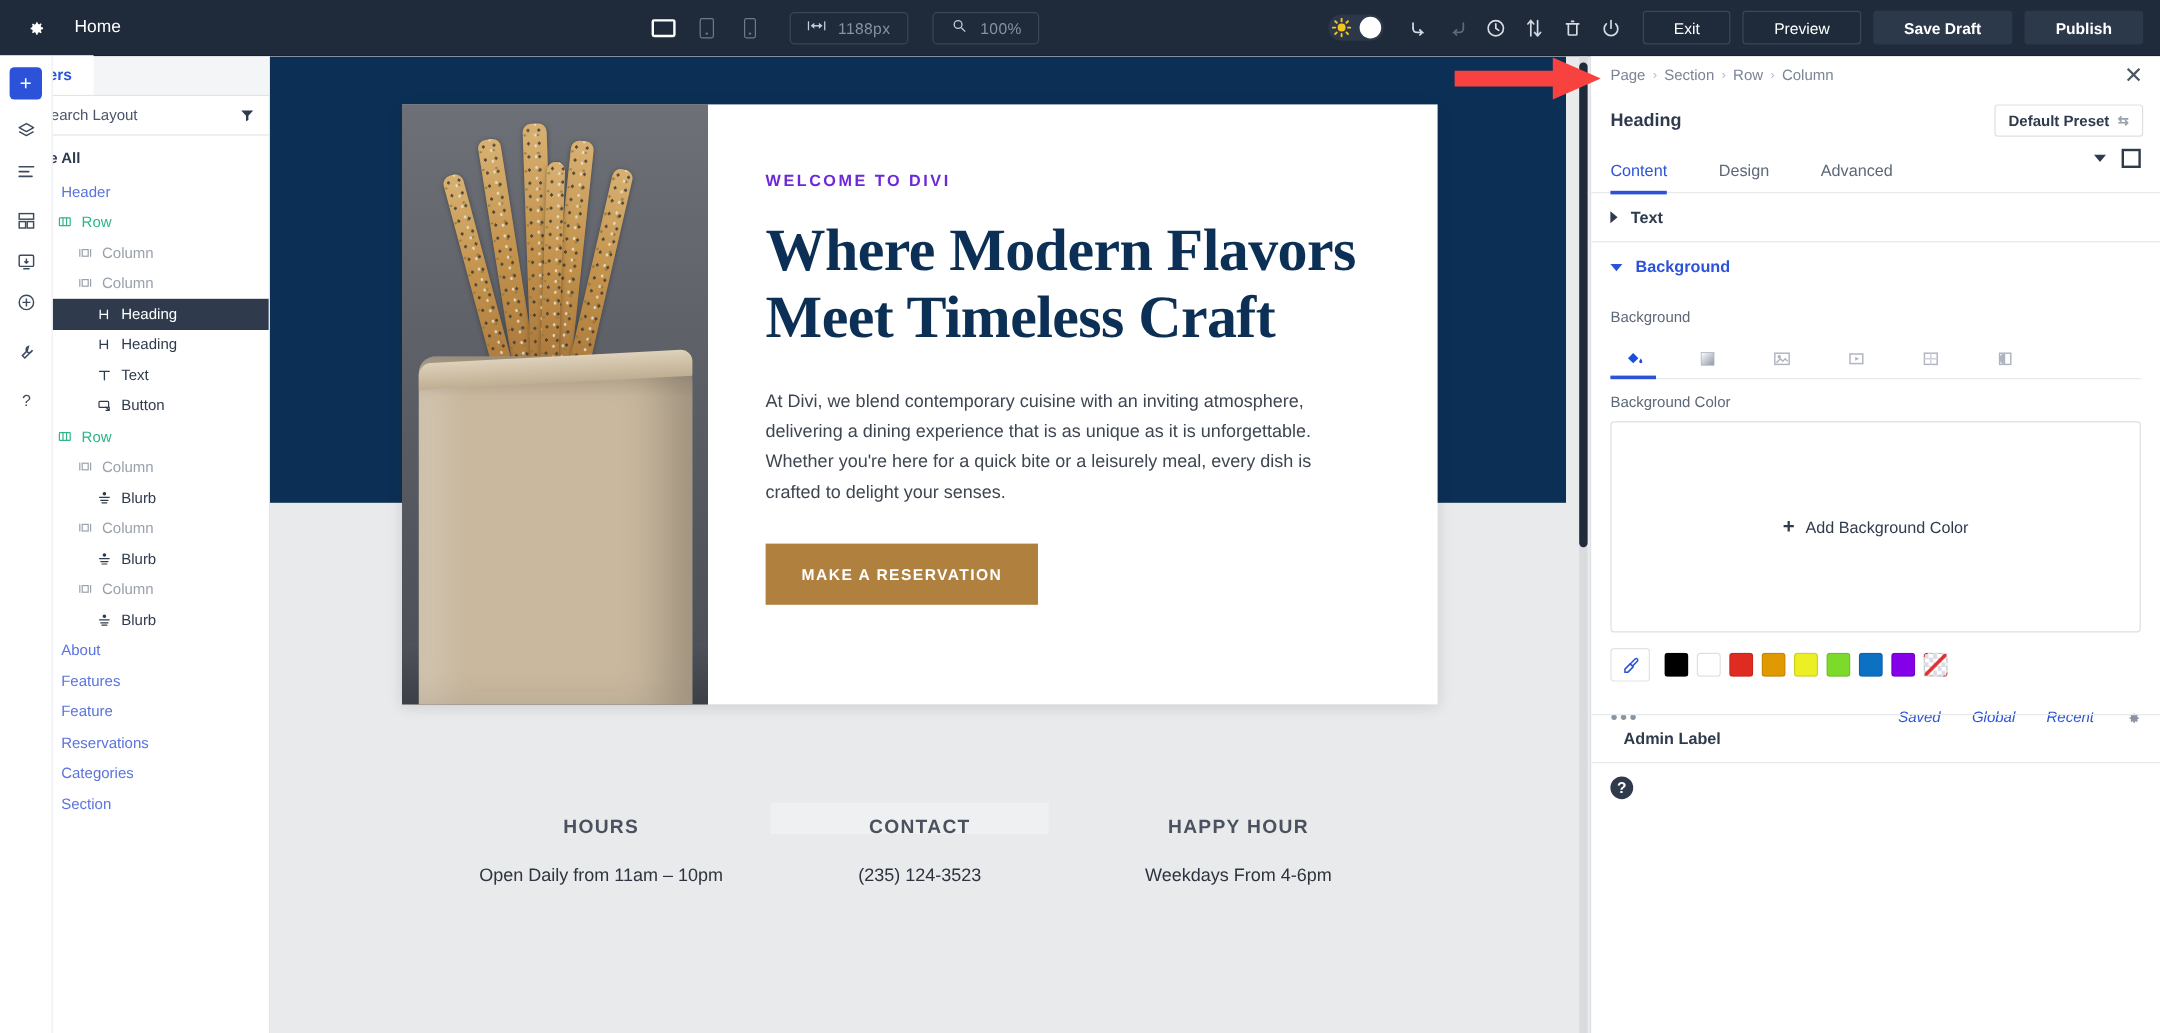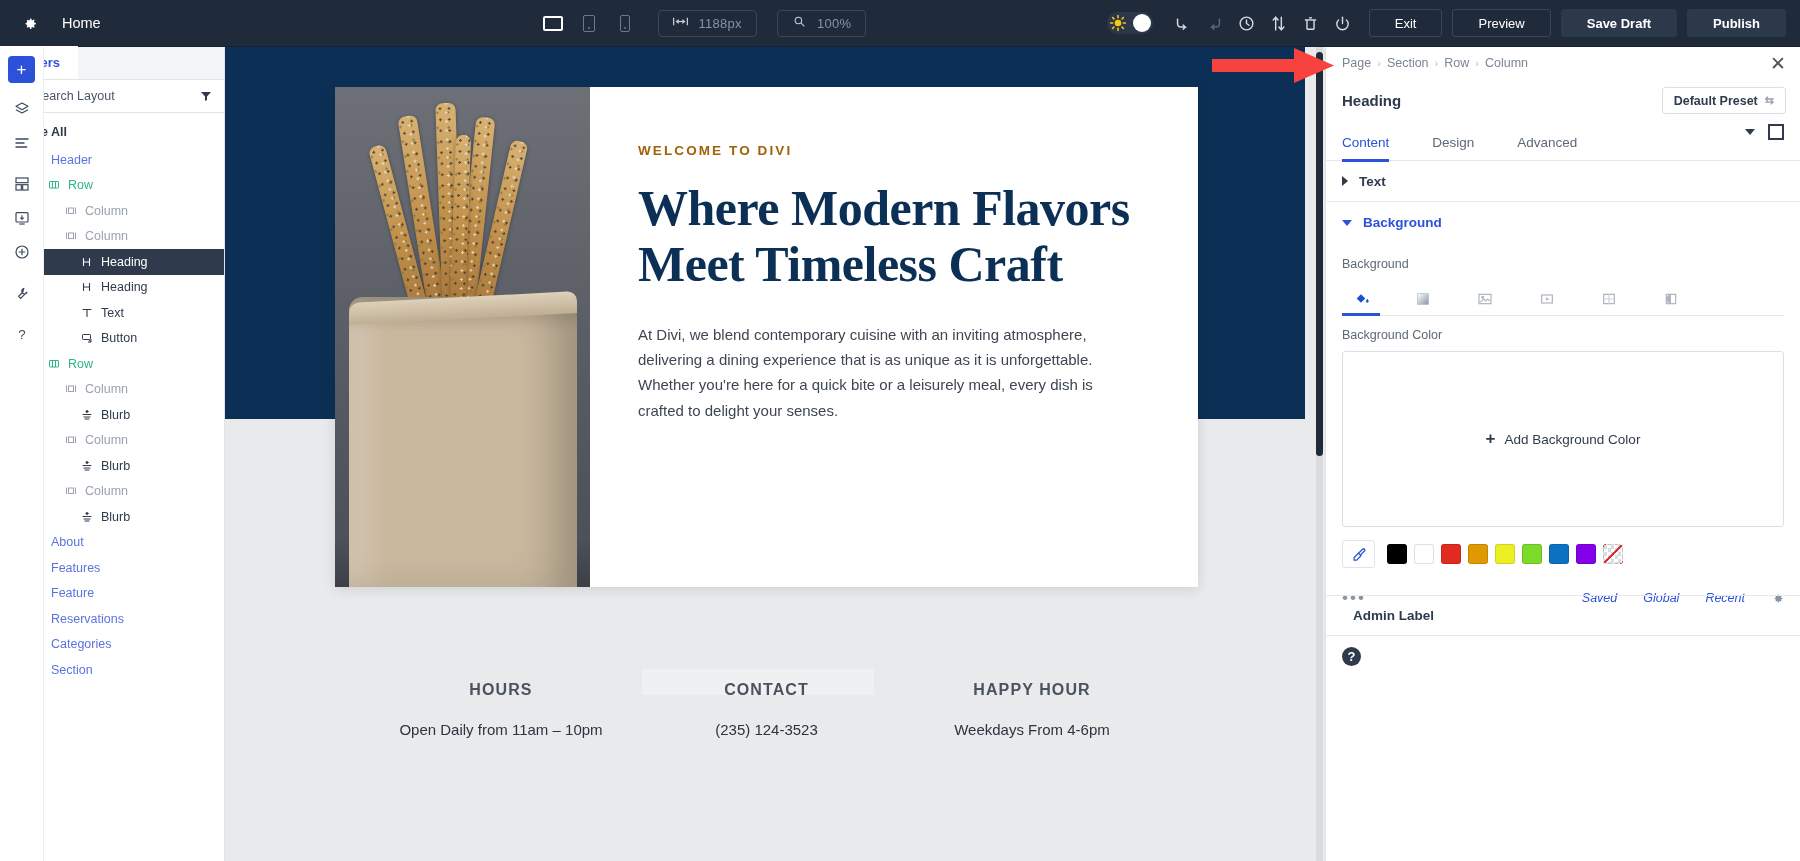--- a/index.html
+++ b/index.html
@@ -142,21 +142,21 @@
     position: absolute; top: 40px; left: 110px; width: 863px; height: 500px;
     display: flex; background: #ffffff;
     box-shadow: 0 2px 12px rgba(0,0,0,.12);
   }
   .hero-img {
     width: 255px; height: 500px; position: relative; overflow: hidden;
     background: #5d6066;
   }
   .hero-content { flex: 1; padding: 56px 62px 0 48px; }
   .eyebrow {
-    font-size: 13.5px; letter-spacing: 2.1px; color: #a16207; font-weight: 700;
+    font-size: 13.5px; letter-spacing: 2.1px; color: #6d28d9; font-weight: 700;
     margin-bottom: 22px;
   }
   .hero-h1 {
     font-family: "Liberation Serif", serif;
     font-size: 50px; line-height: 1.12; color: #0c3055; font-weight: 700;
     letter-spacing: -0.5px; margin-bottom: 30px;
   }
   .hero-p {
     font-size: 15px; line-height: 1.68; color: #3e4652; max-width: 510px;
     margin-bottom: 30px;
@@ -512,20 +512,21 @@
         </div>
     </div>
 
     <div class="hero-content">
       <div class="eyebrow">WELCOME TO DIVI</div>
       <div class="hero-h1">
         <div>Where Modern Flavors</div>
         <div>Meet Timeless Craft</div>
       </div>
       <div class="hero-p">At Divi, we blend contemporary cuisine with an inviting atmosphere, delivering a dining experience that is as unique as it is unforgettable. Whether you're here for a quick bite or a leisurely meal, every dish is crafted to delight your senses.</div>
+      <div class="hero-btn">MAKE A RESERVATION</div>
     </div>
   </div>
 
   <div class="footer-strip">
     <div class="fs-ghost"></div>
     <div class="fs-row">
       <div class="fs-col">
         <div class="fs-title">HOURS</div>
         <div class="fs-val">Open Daily from 11am – 10pm</div>
       </div>

